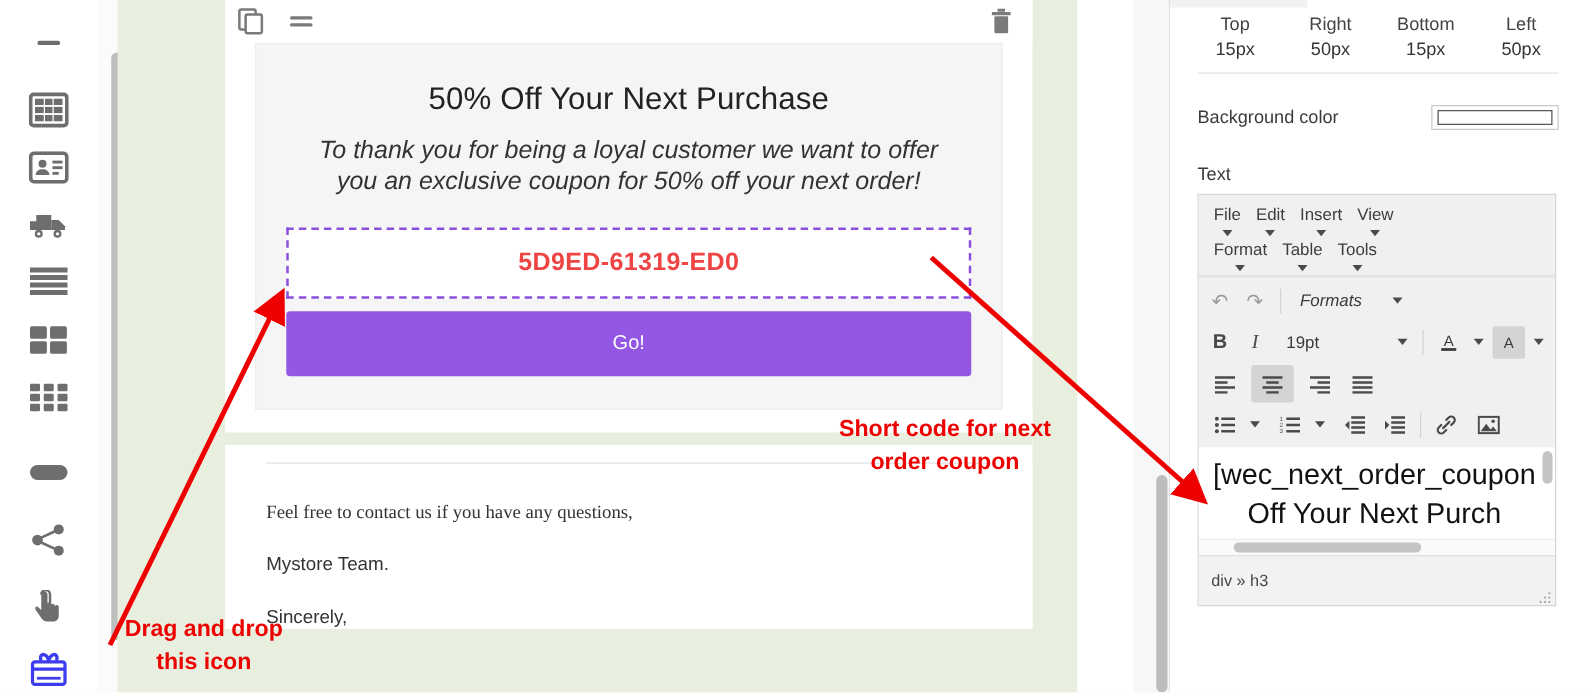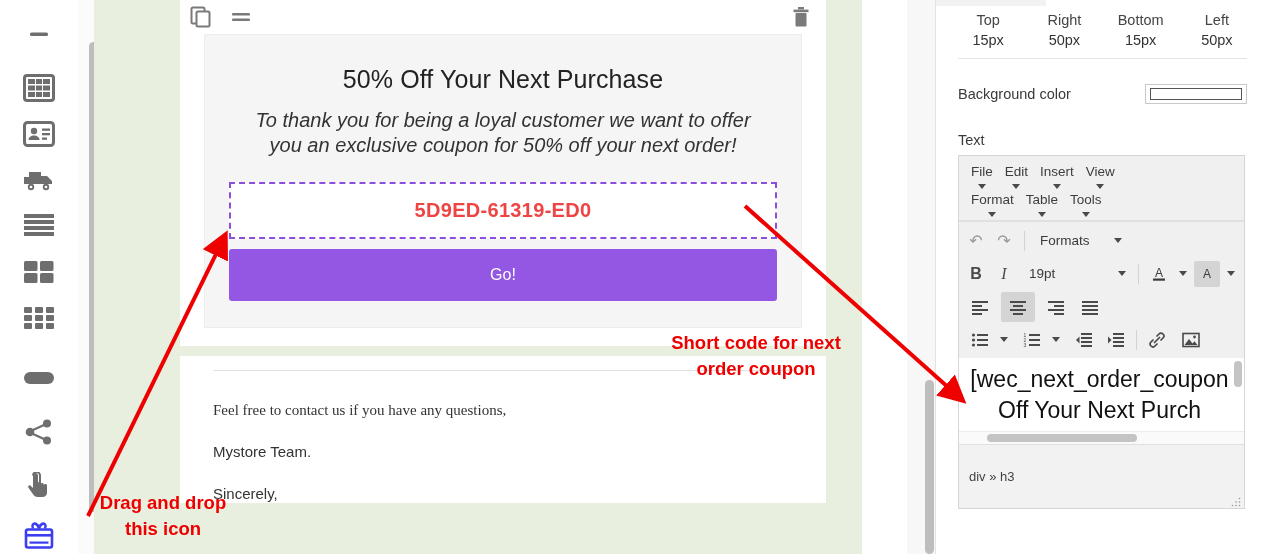--- a/index.html
+++ b/index.html
@@ -332,20 +332,21 @@
     flex: none;
   }
   .tb-formats {
     font-size: 13.5px;
     color: #3a3a3a;
     display: inline-flex;
     align-items: center;
     gap: 24px;
     padding-left: 8px;
     cursor: pointer;
+    font-style: italic;
   }
   .undo-arrow { color: #9a9a9a; font-size: 16px; }
 
   .editor-body {
     position: relative;
     height: 73px;
     background: #ffffff;
     overflow: hidden;
   }
   .editor-content {
@@ -375,21 +376,21 @@
     left: 28px; top: 2px;
     width: 150px; height: 8px;
     border-radius: 4px;
     background: #c4c4c4;
   }
   .editor-status {
     background: #f2f2f2;
     border-top: 1px solid #e0e0e0;
     font-size: 13px;
     color: #444444;
-    padding: 24px 10px;
+    padding: 12px 10px;
     position: relative;
   }
   .resize-grip {
     position: absolute;
     right: 3px; bottom: 3px;
     width: 10px; height: 10px;
     color: #9a9a9a;
   }
 
   

